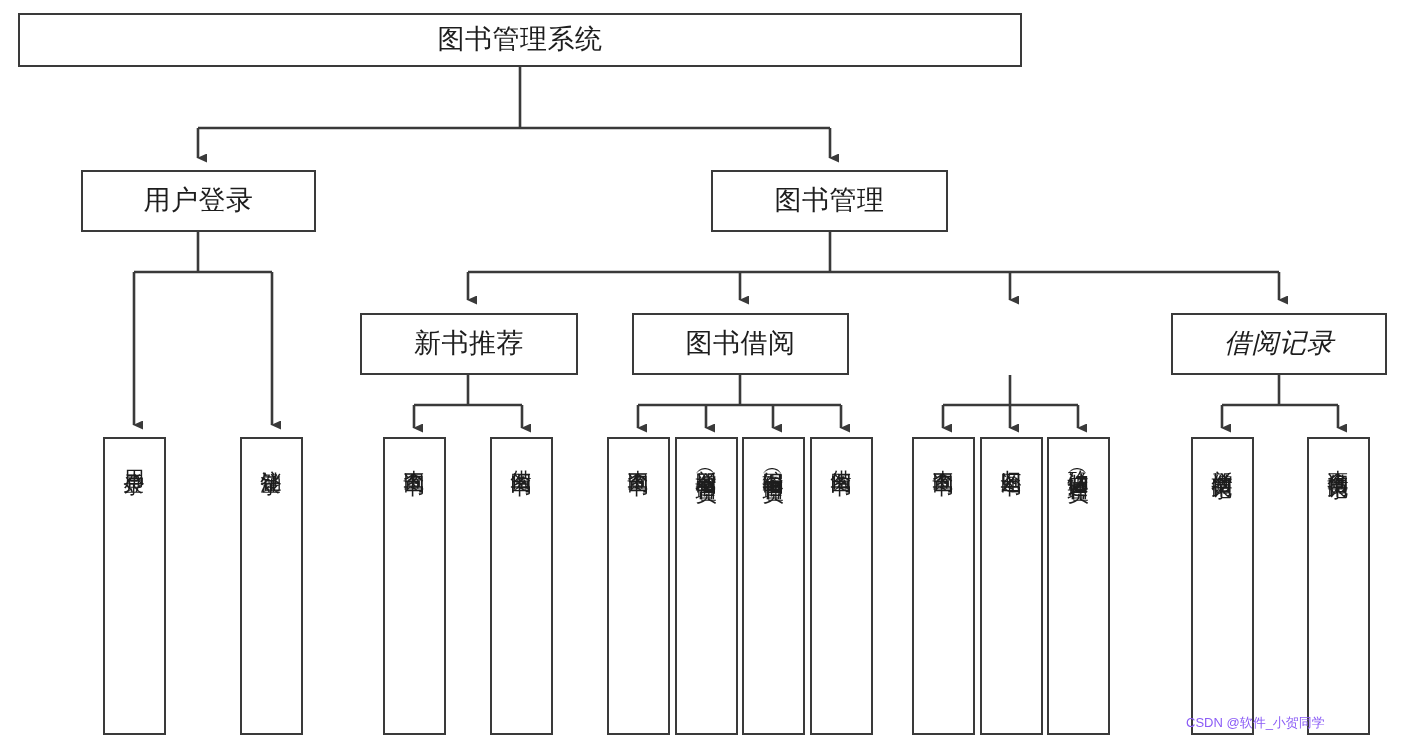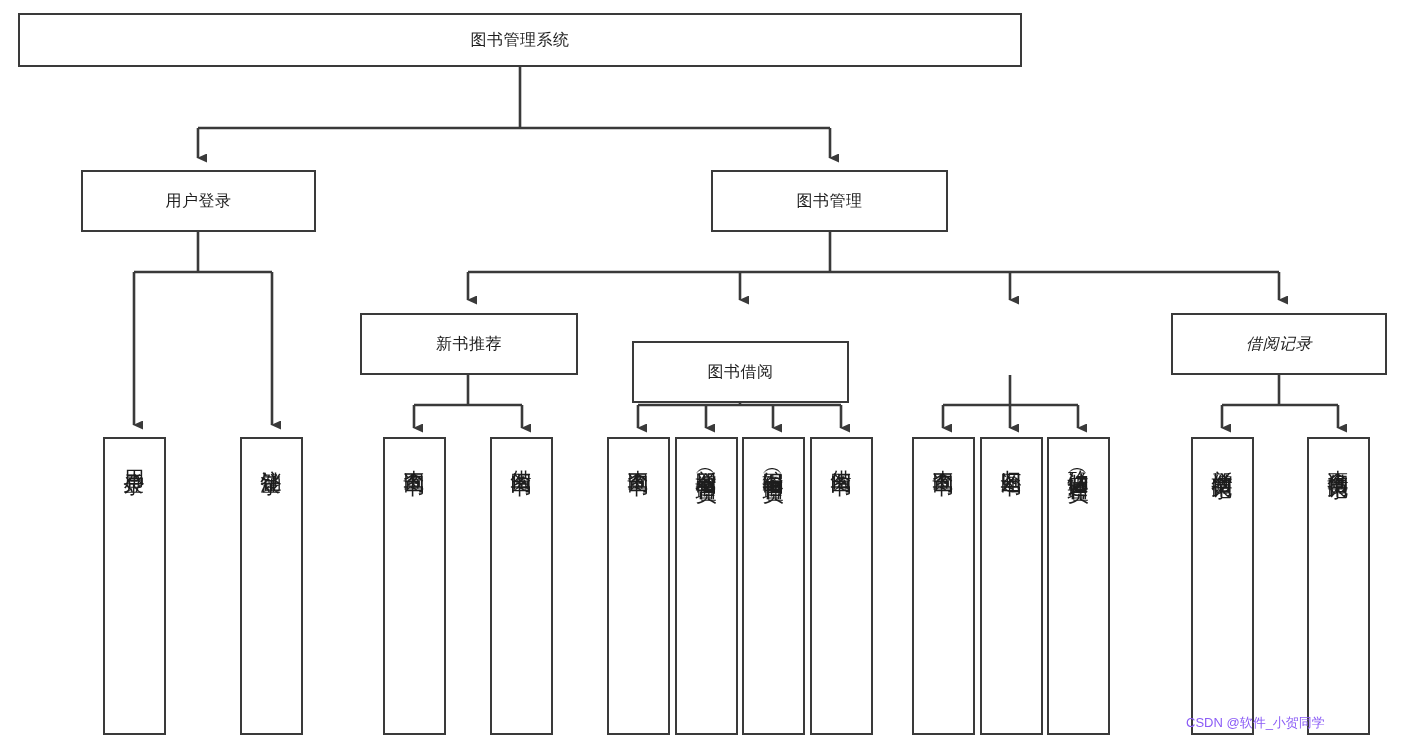--- a/index.html
+++ b/index.html
@@ -36,21 +36,21 @@
     justify-content: center;
     color: #1d1d1d;
   }
   .node .label {
     display: block;
     text-align: center;
     line-height: 1.18;
     white-space: nowrap;
   }
   .node.horizontal .label {
-    font-size: 16px;
+    font-size: 27px;
     letter-spacing: 0.5px;
   }
   .node.vertical {
     align-items: flex-start;
     padding-top: 14px;
   }
   .node.vertical .label {
     writing-mode: vertical-rl;
     text-orientation: upright;
     font-size: 21px;
@@ -130,21 +130,21 @@
   <div class="node horizontal" style="left:81px; top:170px; width:235px; height:62px;">
     <span class="label">用户登录</span>
   </div>
   <div class="node horizontal" style="left:711px; top:170px; width:237px; height:62px;">
     <span class="label">图书管理</span>
   </div>
 
   <div class="node horizontal" style="left:360px; top:313px; width:218px; height:62px;">
     <span class="label">新书推荐</span>
   </div>
-  <div class="node horizontal" style="left:632px; top:313px; width:217px; height:62px;margin-top:28px;">
+  <div class="node horizontal" style="left:632px; top:313px; width:217px; height:62px;">
     <span class="label">图书借阅</span>
   </div>
   <div class="node horizontal" style="left:1171px; top:313px; width:216px; height:62px;font-style:italic;">
     <span class="label">借阅记录</span>
   </div>
 
   <div class="node vertical" style="left:103px; top:437px; width:63px; height:298px;">
     <span class="label">用户登录</span>
   </div>
   <div class="node vertical" style="left:240px; top:437px; width:63px; height:298px;">

